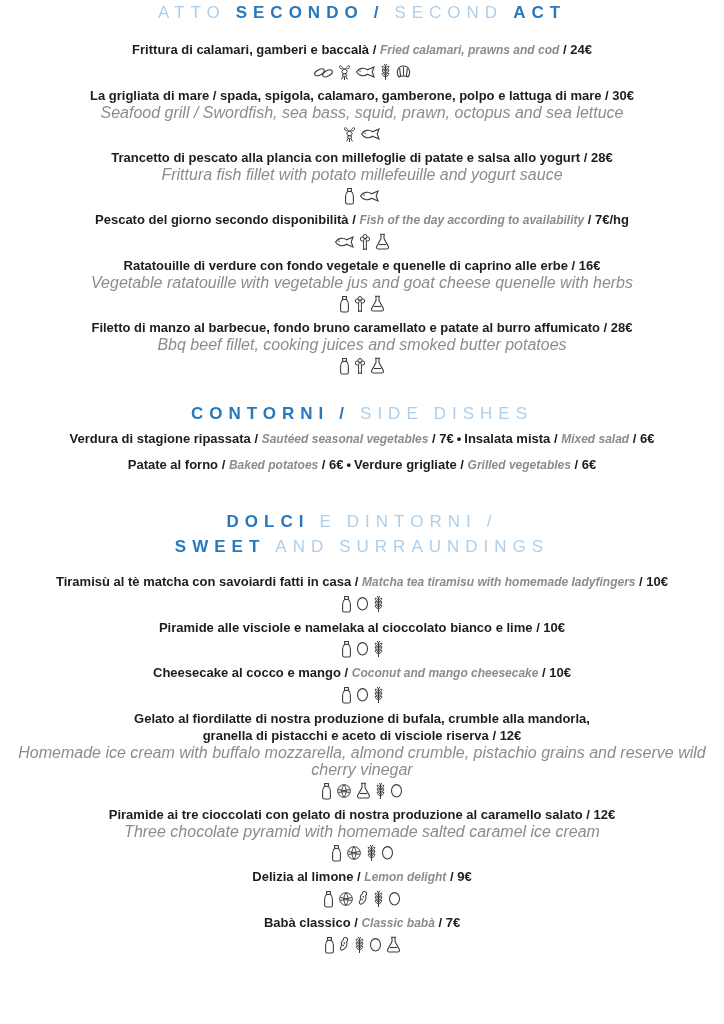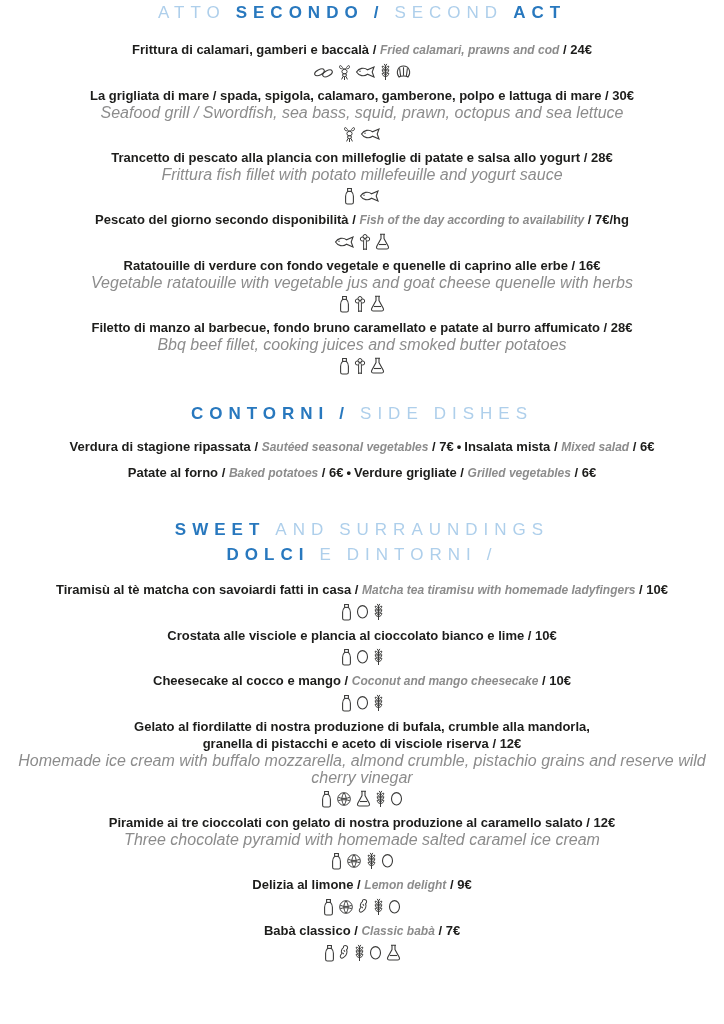--- a/index.html
+++ b/index.html
@@ -26,21 +26,21 @@
   .en{font-style:italic;font-weight:bold;color:var(--muted);font-size:12px}
   .item-sub{font-style:italic;color:var(--muted);font-size:16px;line-height:17px}
   .price{font-weight:bold;color:var(--ink)}
   .sep{font-weight:bold;color:var(--ink)}
   .allergen-row{height:20px;line-height:20px;margin-top:1px}
   .allergen{display:inline-block;margin:0 2px;vertical-align:middle}
   .allergen svg{vertical-align:middle;display:inline-block}
   .side-row{font-size:13px;font-weight:bold;line-height:25px}
   .bullet{font-weight:bold;color:var(--ink);margin:0 3px}
   #sec-contorni{margin-top:27px}
-  #sec-contorni .section-header{margin-bottom:8px}
+  #sec-contorni .section-header{margin-bottom:0}
   #sec-dolci{margin-top:31px}
   #sec-dolci .section-header{margin-bottom:14px}
   #sec-atto-secondo .section-header{margin-bottom:16px}
 </style>
 </head>
 <body>
 
 <div class="page">
   <div class="menu" id="menu-root">
       <section class="section" id="sec-atto-secondo">
@@ -188,22 +188,22 @@
       </section>
       <section class="section" id="sec-contorni">
         <div class="section-header">
           <div class="header-line"><span class="hp hdr-bold">CONTORNI</span><span class="hp hdr-bold">/</span><span class="hp hdr-light">SIDE</span><span class="hp hdr-light">DISHES</span></div>
         </div>
         <div class="side-row"><span class="it">Verdura di stagione ripassata</span><span class="sep"> / </span><span class="en">Sautéed seasonal vegetables</span><span class="sep"> / </span><span class="price">7€</span><span class="bullet">•</span><span class="it">Insalata mista</span><span class="sep"> / </span><span class="en">Mixed salad</span><span class="sep"> / </span><span class="price">6€</span></div>
         <div class="side-row"><span class="it">Patate al forno</span><span class="sep"> / </span><span class="en">Baked potatoes</span><span class="sep"> / </span><span class="price">6€</span><span class="bullet">•</span><span class="it">Verdure grigliate</span><span class="sep"> / </span><span class="en">Grilled vegetables</span><span class="sep"> / </span><span class="price">6€</span></div>
       </section>
       <section class="section" id="sec-dolci">
         <div class="section-header">
+          <div class="header-line"><span class="hp hdr-bold">DOLCI</span><span class="hp hdr-light">E</span><span class="hp hdr-light">DINTORNI</span><span class="hp hdr-light">/</span></div>
           <div class="header-line"><span class="hp hdr-bold">SWEET</span><span class="hp hdr-light">AND</span><span class="hp hdr-light">SURRAUNDINGS</span></div>
-          <div class="header-line"><span class="hp hdr-bold">DOLCI</span><span class="hp hdr-light">E</span><span class="hp hdr-light">DINTORNI</span><span class="hp hdr-light">/</span></div>
         </div>
         <div class="menu-item">
           <div class="item-line"><span class="it">Tiramisù al tè matcha con savoiardi fatti in casa</span><span class="sep"> / </span><span class="en">Matcha tea tiramisu with homemade ladyfingers</span><span class="sep"> / </span><span class="price">10€</span></div>
           <div class="allergen-row"><span class="allergen"><svg width="11" height="18" viewBox="0 0 11 18">
                 <g fill="none" stroke="#3c3c3b" stroke-width="1.1">
                   <path d="M3.6,1.5 L7.4,1.5 L7.4,4.4 C9,6 9.4,7 9.4,9.2 L9.4,15.2 C9.4,16.4 8.8,17 7.6,17 L3.4,17 C2.2,17 1.6,16.4 1.6,15.2 L1.6,9.2 C1.6,7 2,6 3.6,4.4 Z"></path>
                   <path d="M3.6,4.4 L7.4,4.4"></path>
                 </g>
               </svg></span><span class="allergen"><svg width="13" height="17" viewBox="0 0 13 17">
                 <ellipse cx="6.5" cy="8.8" rx="5" ry="6.2" fill="none" stroke="#3c3c3b" stroke-width="1.1"></ellipse>
@@ -214,21 +214,21 @@
                   <path d="M5.5,6.5 C7.5,6.5 8.7,5.2 8.8,3.2 C6.8,3.3 5.6,4.5 5.5,6.5 Z"></path>
                   <path d="M5.5,10 C3.5,10 2.3,8.7 2.2,6.7 C4.2,6.8 5.4,8 5.5,10 Z"></path>
                   <path d="M5.5,10 C7.5,10 8.7,8.7 8.8,6.7 C6.8,6.8 5.6,8 5.5,10 Z"></path>
                   <path d="M5.5,13.5 C3.5,13.5 2.3,12.2 2.2,10.2 C4.2,10.3 5.4,11.5 5.5,13.5 Z"></path>
                   <path d="M5.5,13.5 C7.5,13.5 8.7,12.2 8.8,10.2 C6.8,10.3 5.6,11.5 5.5,13.5 Z"></path>
                   <path d="M5.5,3 L4.2,0.9 M5.5,3 L6.8,0.9"></path>
                 </g>
               </svg></span></div>
         </div>
         <div class="menu-item">
-          <div class="item-line"><span class="it">Crostata alle visciole e plancia al cioccolato bianco e lime</span><span class="sep"> / </span><span class="price">10€</span></div>
+          <div class="item-line"><span class="it">Piramide alle visciole e namelaka al cioccolato bianco e lime</span><span class="sep"> / </span><span class="price">10€</span></div>
           <div class="allergen-row"><span class="allergen"><svg width="11" height="18" viewBox="0 0 11 18">
                 <g fill="none" stroke="#3c3c3b" stroke-width="1.1">
                   <path d="M3.6,1.5 L7.4,1.5 L7.4,4.4 C9,6 9.4,7 9.4,9.2 L9.4,15.2 C9.4,16.4 8.8,17 7.6,17 L3.4,17 C2.2,17 1.6,16.4 1.6,15.2 L1.6,9.2 C1.6,7 2,6 3.6,4.4 Z"></path>
                   <path d="M3.6,4.4 L7.4,4.4"></path>
                 </g>
               </svg></span><span class="allergen"><svg width="13" height="17" viewBox="0 0 13 17">
                 <ellipse cx="6.5" cy="8.8" rx="5" ry="6.2" fill="none" stroke="#3c3c3b" stroke-width="1.1"></ellipse>
               </svg></span><span class="allergen"><svg width="11" height="18" viewBox="0 0 11 18">
                 <g fill="none" stroke="#3c3c3b" stroke-width="1">
                   <path d="M5.5,3 L5.5,17"></path>

